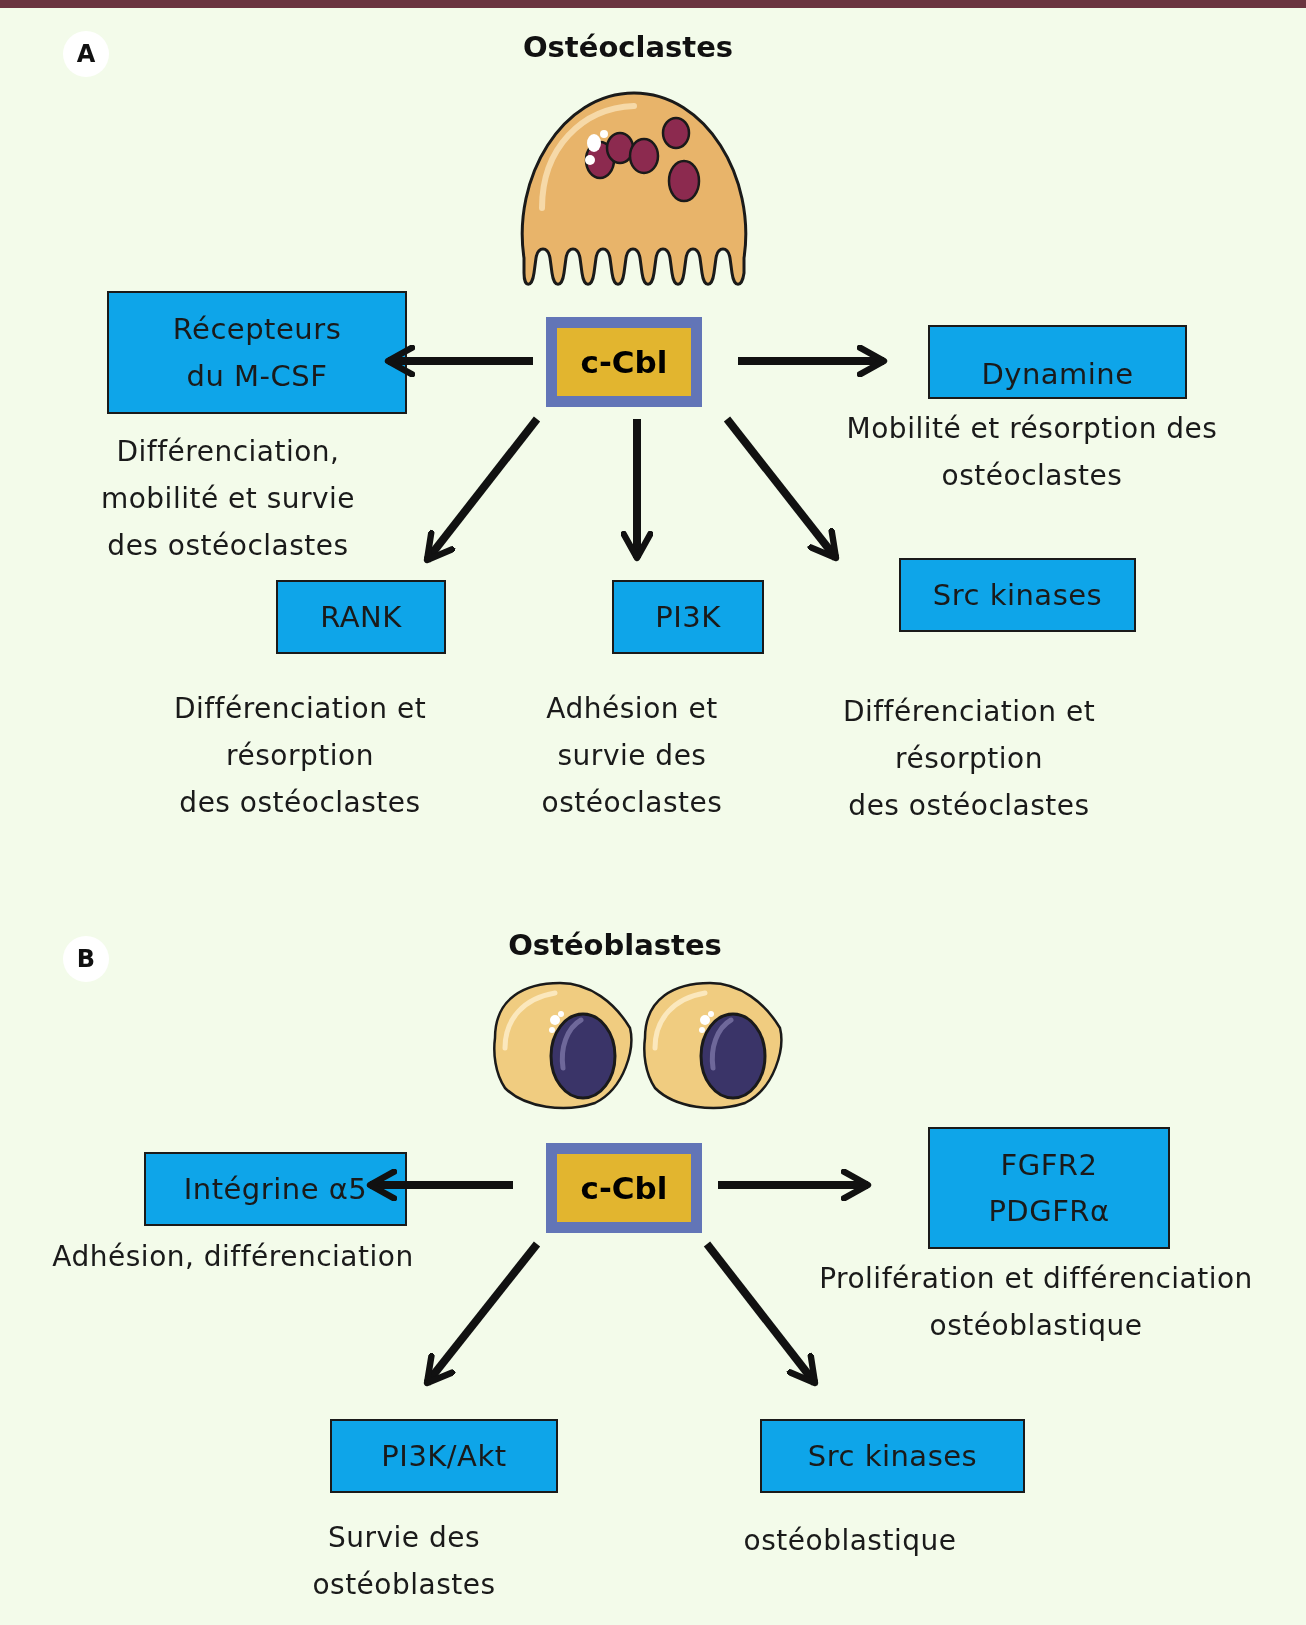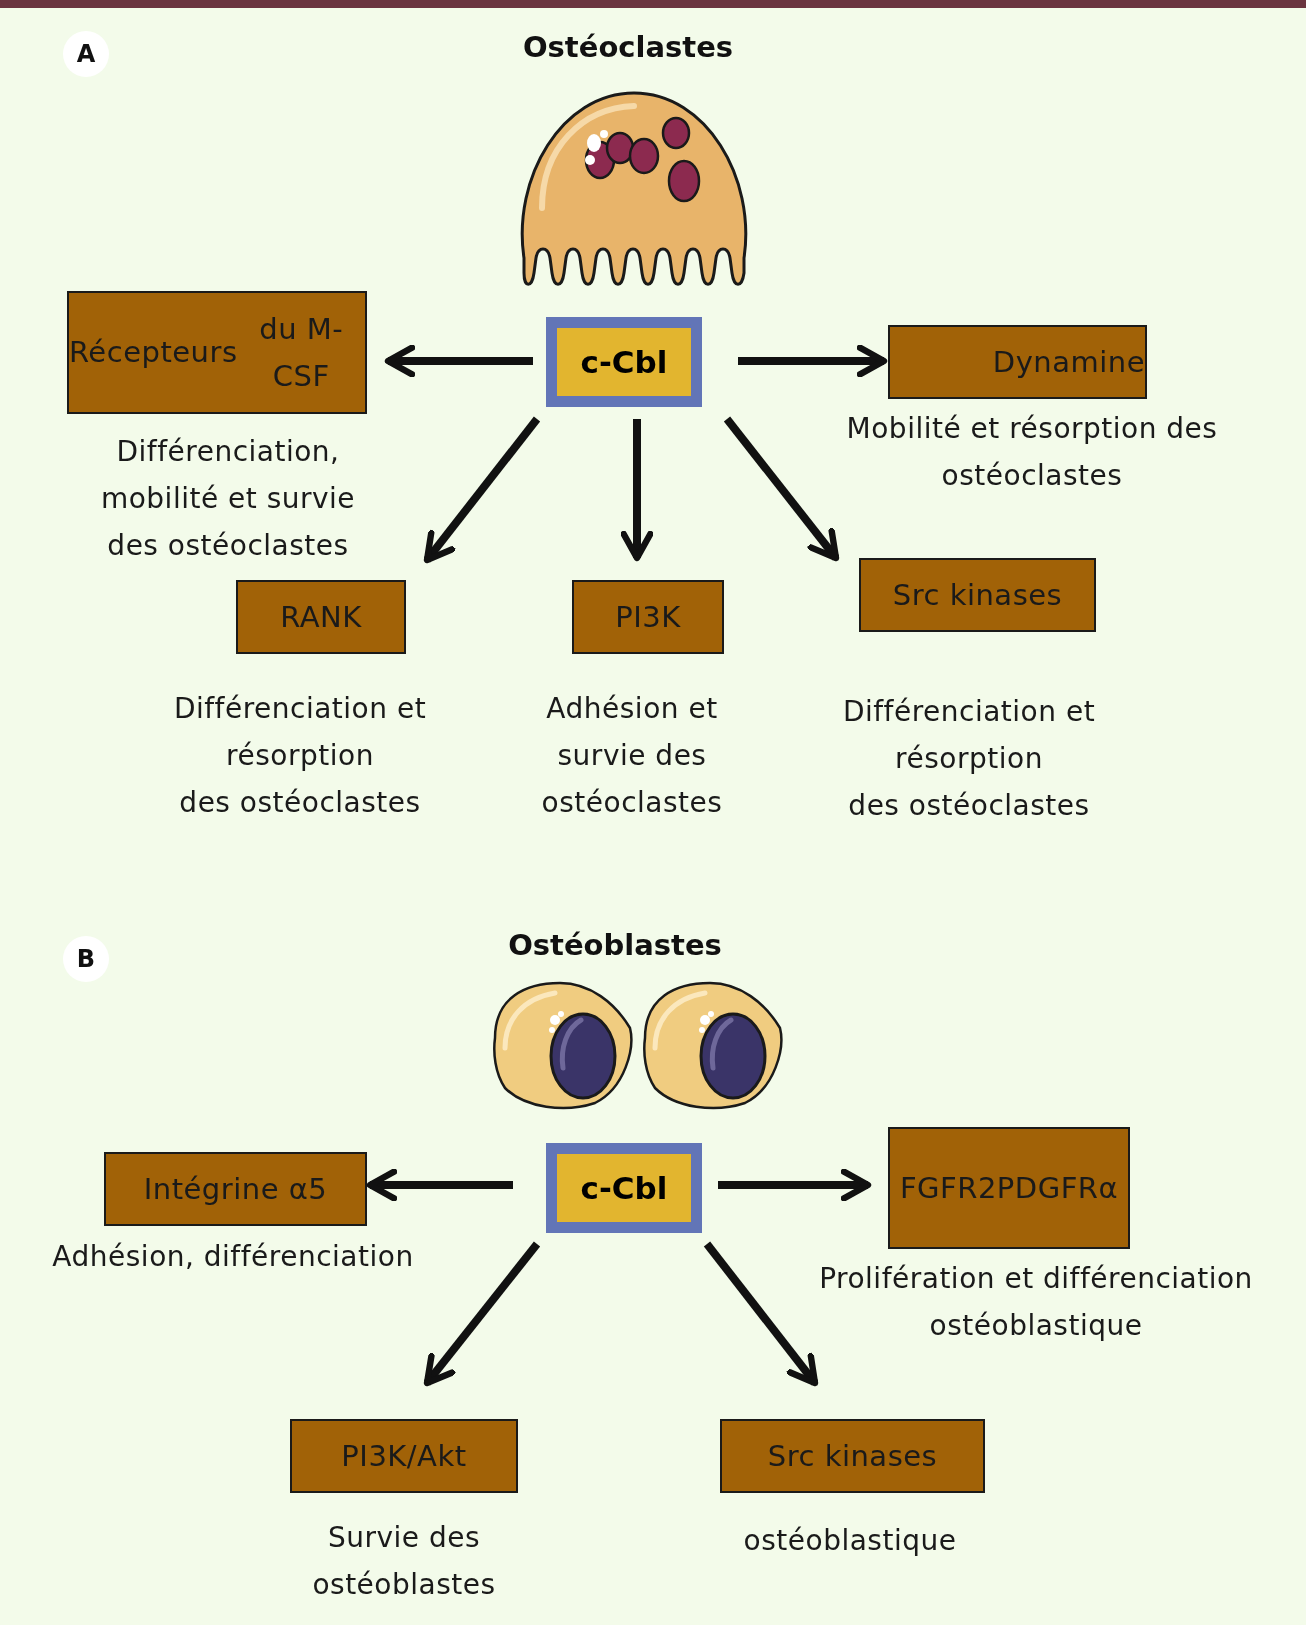--- a/index.html
+++ b/index.html
@@ -13,24 +13,24 @@
     .panel-letter {
       position: absolute; width: 46px; height: 46px; border-radius: 50%;
       background: #ffffff; display: flex; align-items: center; justify-content: center;
       font-weight: bold; font-size: 24px; color: #111;
     }
     .cell-title {
       position: absolute; font-weight: bold; font-size: 29px; text-align: center;
       transform: translateX(-50%); white-space: nowrap; color: #111;
     }
     .box {
-      position: absolute; background: #a16207; border: 2.5px solid #1a1a1a;
-      display: flex; align-items: center; justify-content: center;
+      position: absolute; background: #0ea5e9; border: 2.5px solid #1a1a1a;
+      display: flex; flex-direction: column; align-items: center; justify-content: center;
       font-size: 29px; text-align: center; line-height: 1.6; box-sizing: border-box;
-      font-family: "DejaVu Sans", sans-serif; letter-spacing: 0.5px;
+      font-family: "DejaVu Sans", sans-serif; letter-spacing: 0.5px; margin-left: 40px;
     }
     .cbl {
       position: absolute; background: #6275b7; box-sizing: border-box; padding: 11px;
     }
     .cbl-inner {
       width: 100%; height: 100%; background: #e2b52f;
       display: flex; align-items: center; justify-content: center;
       font-weight: bold; font-size: 31px; color: #000000;
     }
     .desc {

